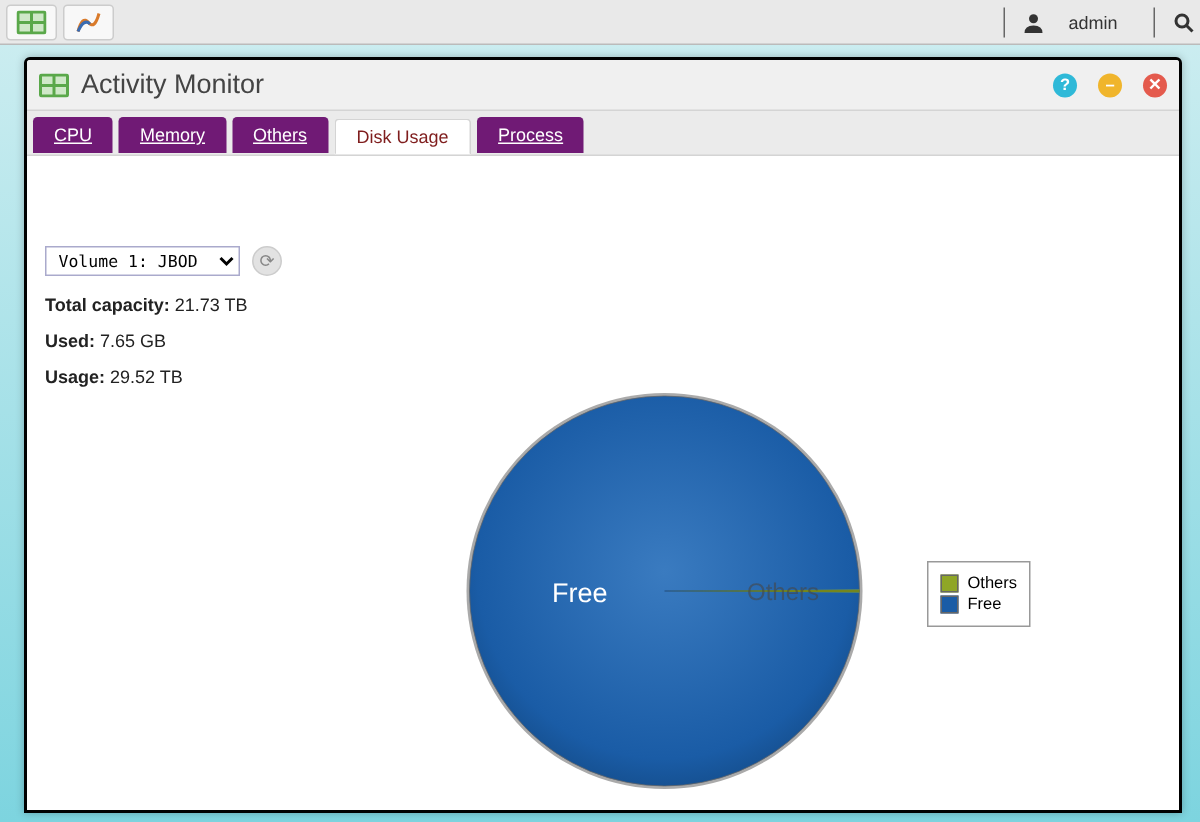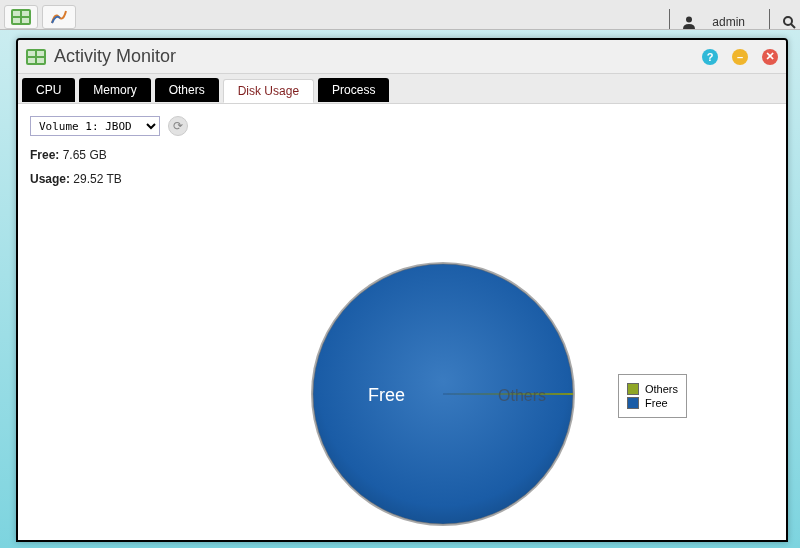--- a/index.html
+++ b/index.html
@@ -11,21 +11,21 @@
     height: 548px;
     overflow: hidden;
     position: relative;
   }
   
   .taskbar {
     height: 30px;
     background: #e9e9e9;
     border-bottom: 1px solid #bbb;
     display: flex;
-    align-items: flex-end;
+    align-items: center;
     padding: 0 4px;
     gap: 4px;
   }
   .taskbar .tb-btn {
     width: 34px; height: 24px;
     background: #f8f8f8;
     border: 1px solid #ccc;
     border-radius: 3px;
     display: flex; align-items: center; justify-content: center;
   }
@@ -87,41 +87,43 @@
   }
   .tab {
     padding: 0 14px;
     display: flex; align-items: center;
     font-size: 12px;
     border-radius: 3px 3px 0 0;
     cursor: pointer;
     height: 24px;
   }
   .tab.inactive {
-    background: #000000;
+    background: #701a75;
     color: #fff;
+    text-decoration: underline;
   }
   .tab.active {
     background: #fff;
     color: #7f1d1d;
     border: 1px solid #d4d4d4;
     border-bottom: 1px solid #fff;
     position: relative;
     top: 1px;
   }
 
   
   .content {
     padding: 12px;
     position: relative;
     height: calc(100% - 64px);
   }
   .controls {
     display: flex; align-items: center; gap: 8px;
     margin-bottom: 12px;
+    margin-top: 48px;
   }
   .volume-select {
     font-family: monospace;
     font-size: 11px;
     height: 20px;
     border: 1px solid #aac;
     background: #fff;
     padding: 0 4px;
     width: 130px;
   }
@@ -242,21 +244,25 @@
       <select class="volume-select">
         <option>Volume 1: JBOD</option>
       </select>
       <div class="refresh-btn">
         <span>⟳</span>
       </div>
     </div>
 
     <div class="stats">
       <div class="row">
-        <span class="label">Free:</span>
+        <span class="label">Total capacity:</span>
+        <span>21.73 TB</span>
+      </div>
+      <div class="row">
+        <span class="label">Used:</span>
         <span>7.65 GB</span>
       </div>
       <div class="row">
         <span class="label">Usage:</span>
         <span>29.52 TB</span>
       </div>
     </div>
 
     <div class="pie-wrap">
       <svg viewBox="0 0 270 270">

